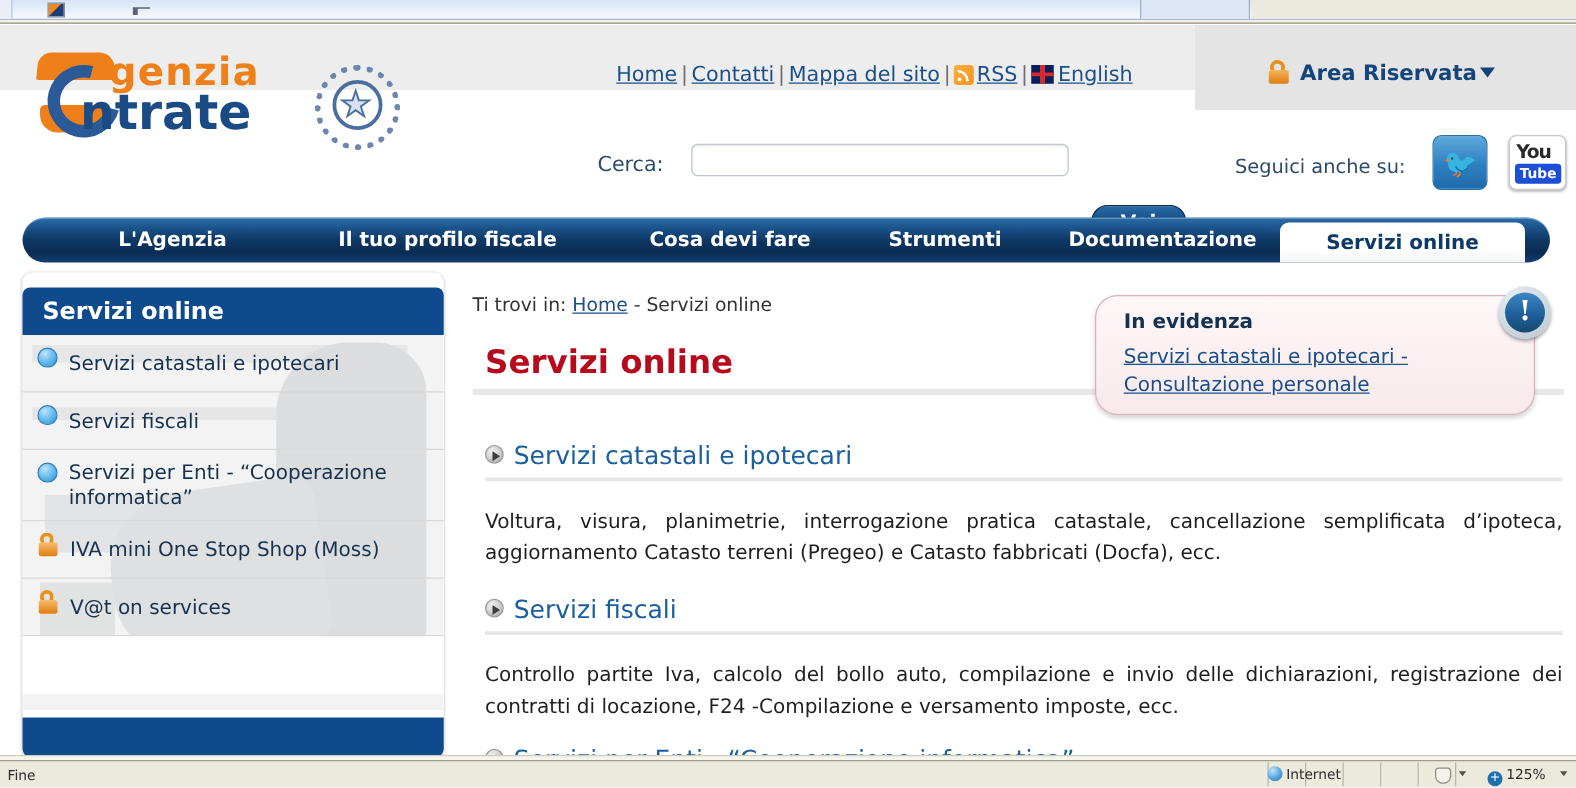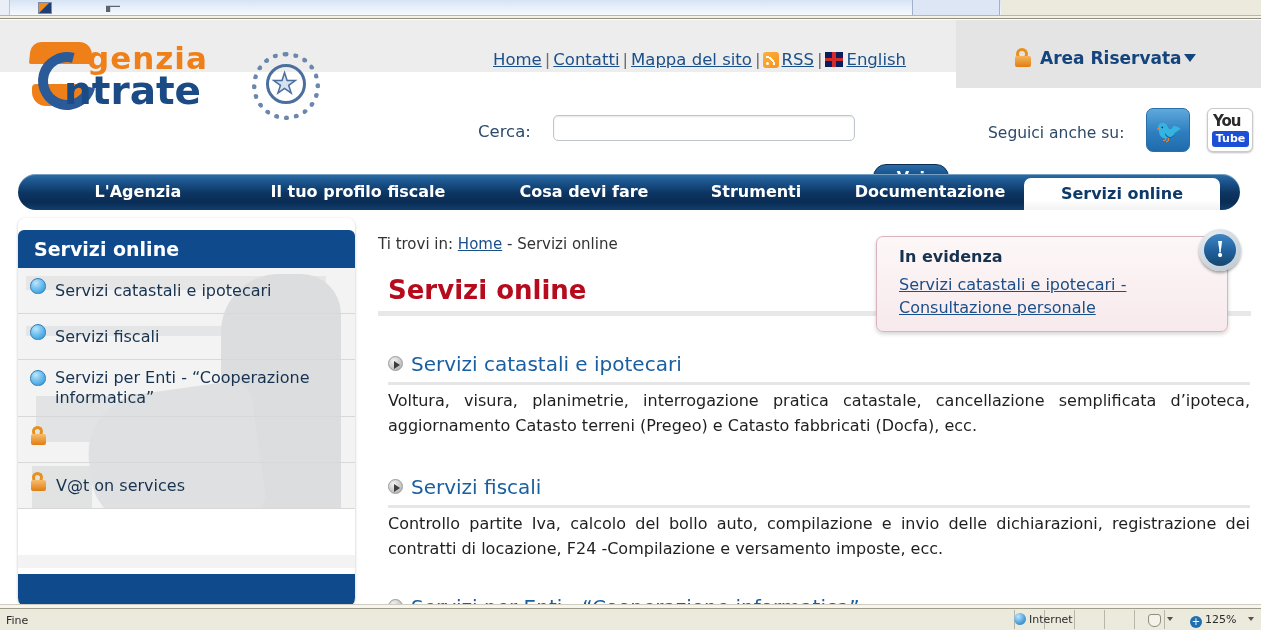--- a/index.html
+++ b/index.html
@@ -348,21 +348,21 @@
     font-family: "DejaVu Sans", sans-serif;
   }
   .title-rule {
     position: absolute; left: 378px; top: 291px; width: 873px; height: 5px;
     background: #e8e8e8;
   }
 
   .evidenza {
     position: absolute; left: 876px; top: 216px; width: 352px; height: 96px;
     background: linear-gradient(to bottom,#fdf7f8 0%,#f7e9ec 100%);
-    border: 1px solid #d9b3bd; border-radius: 7px;
+    border: 1px solid #d9b3bd; border-radius: 18px;
     box-shadow: 0 2px 4px rgba(0,0,0,.18);
   }
   .evidenza-title {
     position: absolute; left: 22px; top: 10px;
     font-size: 16px; font-weight: bold; color: #17324f;
   }
   .evidenza-link {
     position: absolute; left: 22px; top: 36px; width: 300px;
     font-size: 16px; color: #1a4f8a; text-decoration: underline;
     line-height: 1.45; cursor: pointer;
@@ -392,21 +392,21 @@
     border: 1px solid #9a9a9a; position: relative; vertical-align: 0px; margin-right: 8px;
   }
   .bullet-icon::after {
     content: ""; position: absolute; left: 5px; top: 3.5px;
     border-top: 4px solid transparent; border-bottom: 4px solid transparent;
     border-left: 6px solid #3d3d3d;
   }
   .section-rule { width: 862px; height: 3px; background: #e6e6e6; }
   .section-text {
     font-size: 16px; color: #1f1f1f; line-height: 1.55; text-align: justify;
-    padding-top: 4px; width: 862px;
+    padding-top: 20px; width: 862px;
   }
 
   
   .statusbar {
     position: absolute; left: 0; top: 608px; width: 1261px; height: 22px;
     background: #ece9dd; border-top: 1px solid #9d9d8c;
     font-size: 11px; color: #2b2b2b;
   }
   .status-text { position: absolute; left: 6px; top: 5px; }
   .status-cells { position: absolute; left: 1014px; top: 0; width: 170px; height: 21px; }
@@ -532,20 +532,21 @@
       </div>
       <div class="side-item">
         <span class="globe-icon"></span>
         <span class="label">Servizi per Enti - “Cooperazione informatica”</span>
       </div>
       <div class="side-item">
         <span class="lock-small">
             <span class="shackle"></span>
             <span class="body"></span>
           </span>
+        <span class="label">IVA mini One Stop Shop (Moss)</span>
       </div>
       <div class="side-item">
         <span class="lock-small">
             <span class="shackle"></span>
             <span class="body"></span>
           </span>
         <span class="label">V@t on services</span>
       </div>
       <div class="side-item side-item-empty"></div>
     </div>

